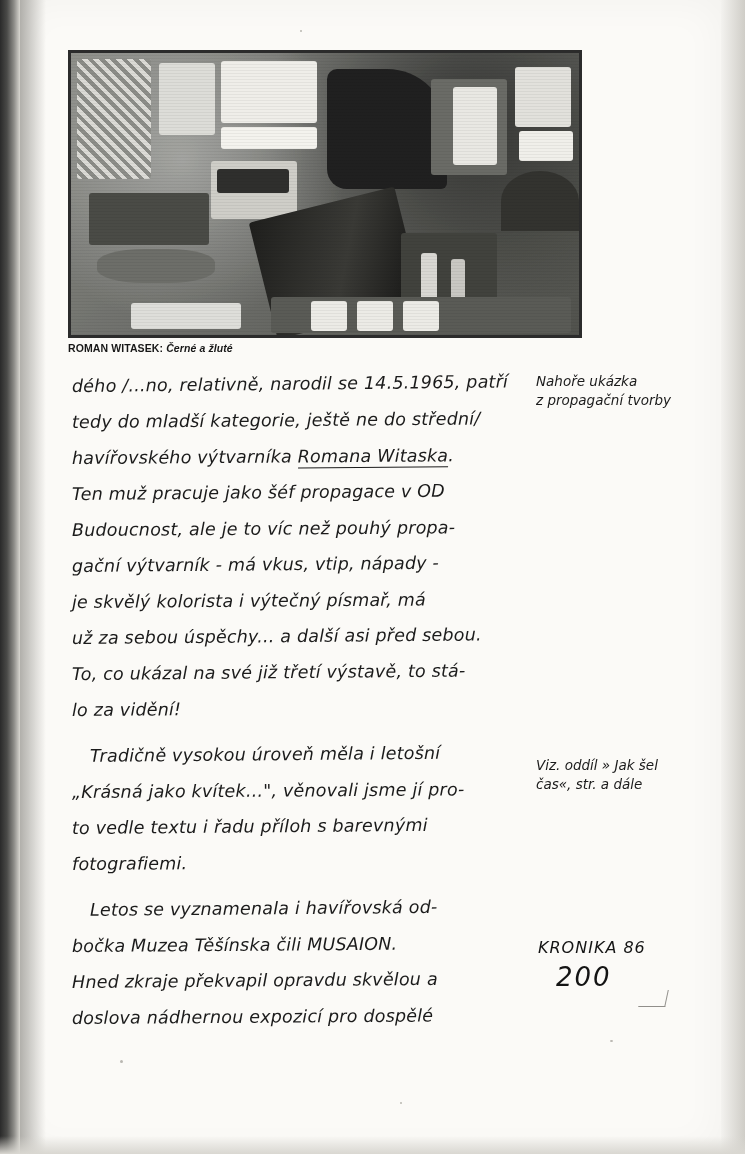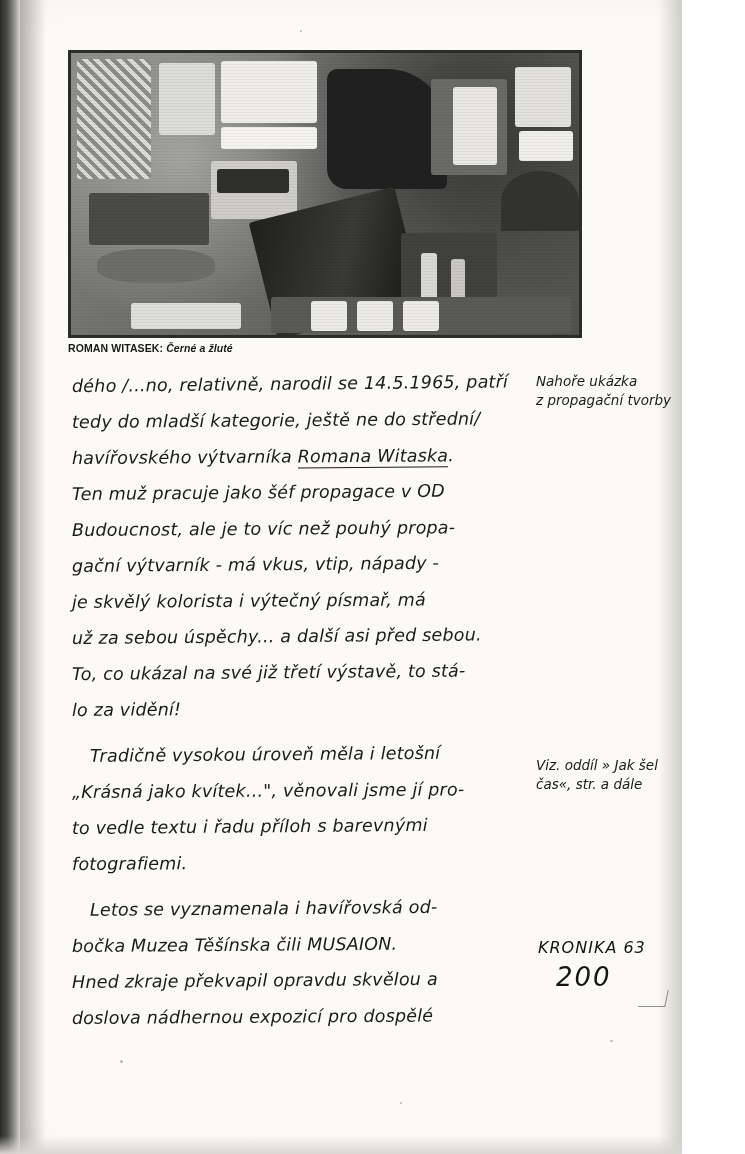--- a/index.html
+++ b/index.html
@@ -5,21 +5,21 @@
   html, body {
     margin: 0;
     padding: 0;
     background: #ffffff;
   }
   body {
     font-family: "Liberation Serif", serif;
   }
   .page {
     position: relative;
-    width: 682px;
+    width: 745px;
     height: 1154px;
     background: #f3f2ef;
     overflow: hidden;
   }
   
   .paper {
     position: absolute;
     left: 18px;
     top: 0px;
     width: 703px;
@@ -243,21 +243,21 @@
     <div class="hw-line" style="transform:rotate(-0.4deg)">bočka Muzea Těšínska čili MUSAION.</div>
     <div class="hw-line" style="transform:rotate(-0.5deg)">Hned zkraje překvapil opravdu skvělou a</div>
     <div class="hw-line" style="transform:rotate(-0.4deg)">doslova nádhernou expozicí pro dospělé</div>
   </div>
 
   <div class="margin-note" id="note-mid">Viz. oddíl » Jak šel
 čas«, str.      a dále</div>
   <div class="margin-note" id="note-top">Nahoře ukázka
 z propagační tvorby</div>
 
-  <div class="kronika">KRONIKA 63</div>
+  <div class="kronika">KRONIKA 86</div>
   <div class="page-number">200</div>
   <div class="corner-fold"></div>
 
   <div class="speck" style="left:120px; top:1060px; width:3px; height:3px;"></div>
   <div class="speck" style="left:400px; top:1102px; width:2px; height:2px;"></div>
   <div class="speck" style="left:610px; top:1040px; width:3px; height:2px;"></div>
   <div class="speck" style="left:300px; top:30px;   width:2px; height:2px;"></div>
 </div>
 
 </body></html>

